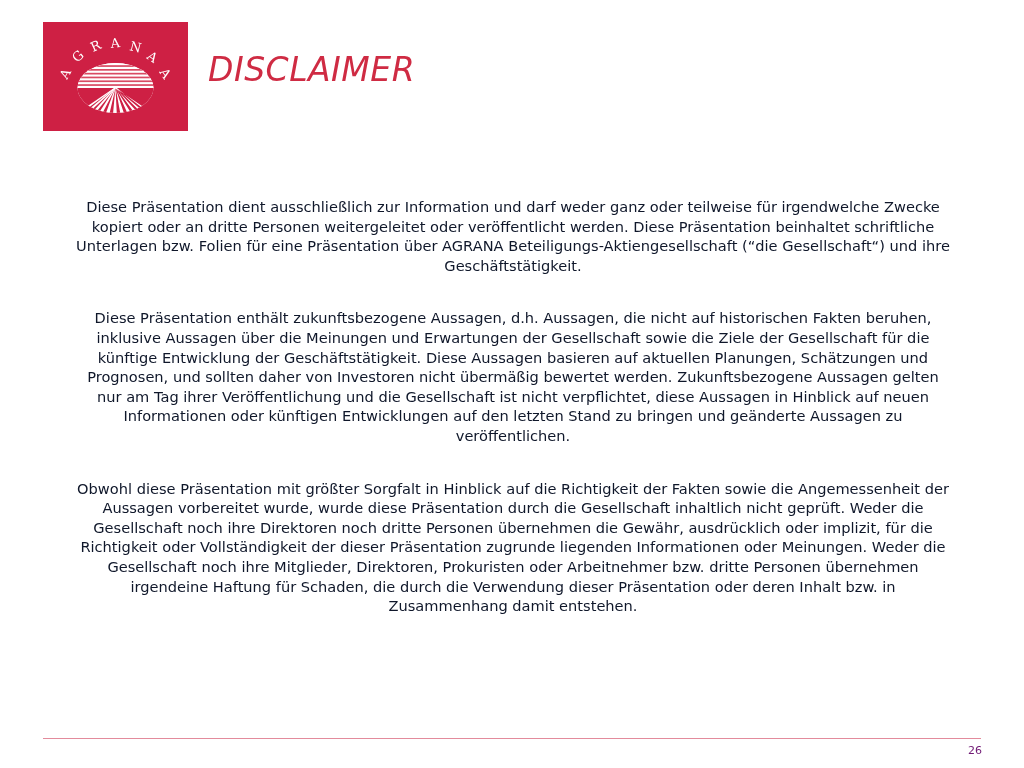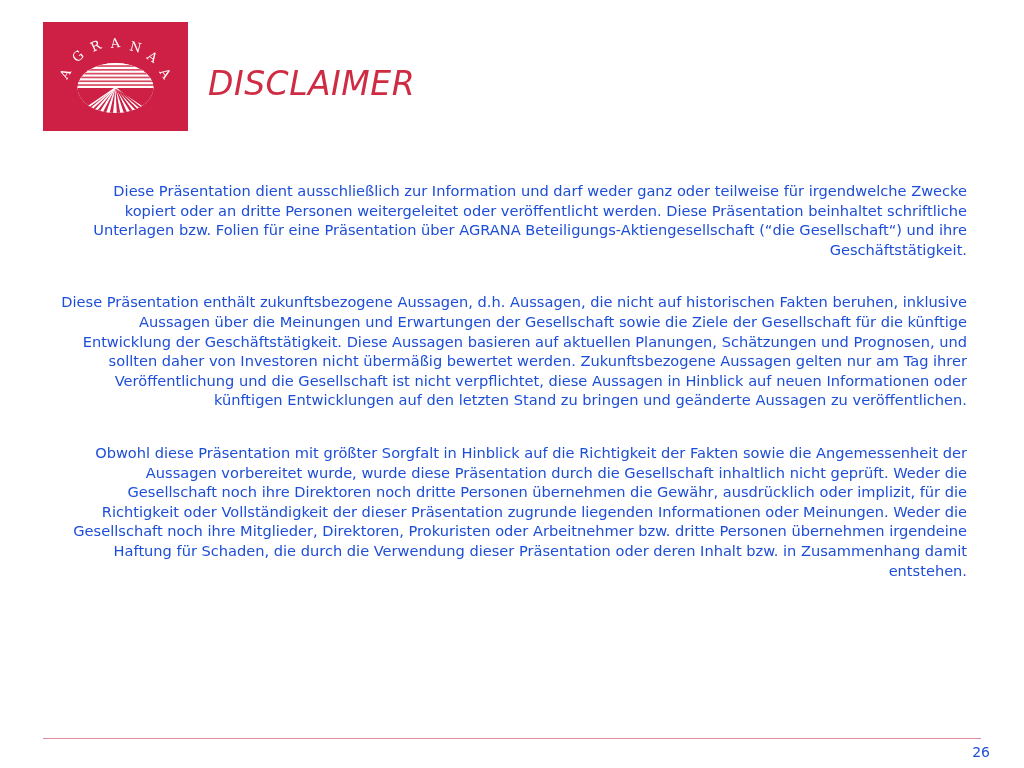--- a/index.html
+++ b/index.html
@@ -44,21 +44,21 @@
 
   .logo-svg {
     display: block;
     width: 145px;
     height: 109px;
   }
 
   .slide-title {
     position: absolute;
     left: 208px;
-    top: 66px;
+    top: 52px;
     font-family: "DejaVu Sans", "Liberation Sans", sans-serif;
     font-size: 33px;
     font-style: italic;
     font-weight: 400;
     letter-spacing: 0.5px;
     color: #cf2b43;
     white-space: nowrap;
     line-height: 1.1;
   }
 
@@ -67,23 +67,23 @@
     position: absolute;
     left: 59px;
     top: 181px;
     width: 908px;
   }
 
   .para {
     font-family: "DejaVu Sans", "Liberation Sans", sans-serif;
     font-size: 14.6px;
     line-height: 19.6px;
-    color: #1d4ed8;
-    margin: 0;
-    text-align: right;
+    color: #0f172a;
+    margin: 16px;
+    text-align: center;
   }
 
   .para + .para {
     margin-top: 19.5px;
   }
 
   .para.gap-large {
     margin-top: 33px;
   }
 
@@ -96,23 +96,23 @@
     height: 1px;
     background: #e38b9c;
   }
 
   .page-number {
     position: absolute;
     left: 960px;
     top: 744px;
     width: 30px;
     font-family: "DejaVu Sans", "Liberation Sans", sans-serif;
-    font-size: 14px;
-    color: #1d4ed8;
-    text-align: right;
+    font-size: 11px;
+    color: #701a75;
+    text-align: center;
   }
 </style>
 </head>
 <body>
 
 <div class="slide">
 
   <div class="header">
 
     <div class="logo-block">

